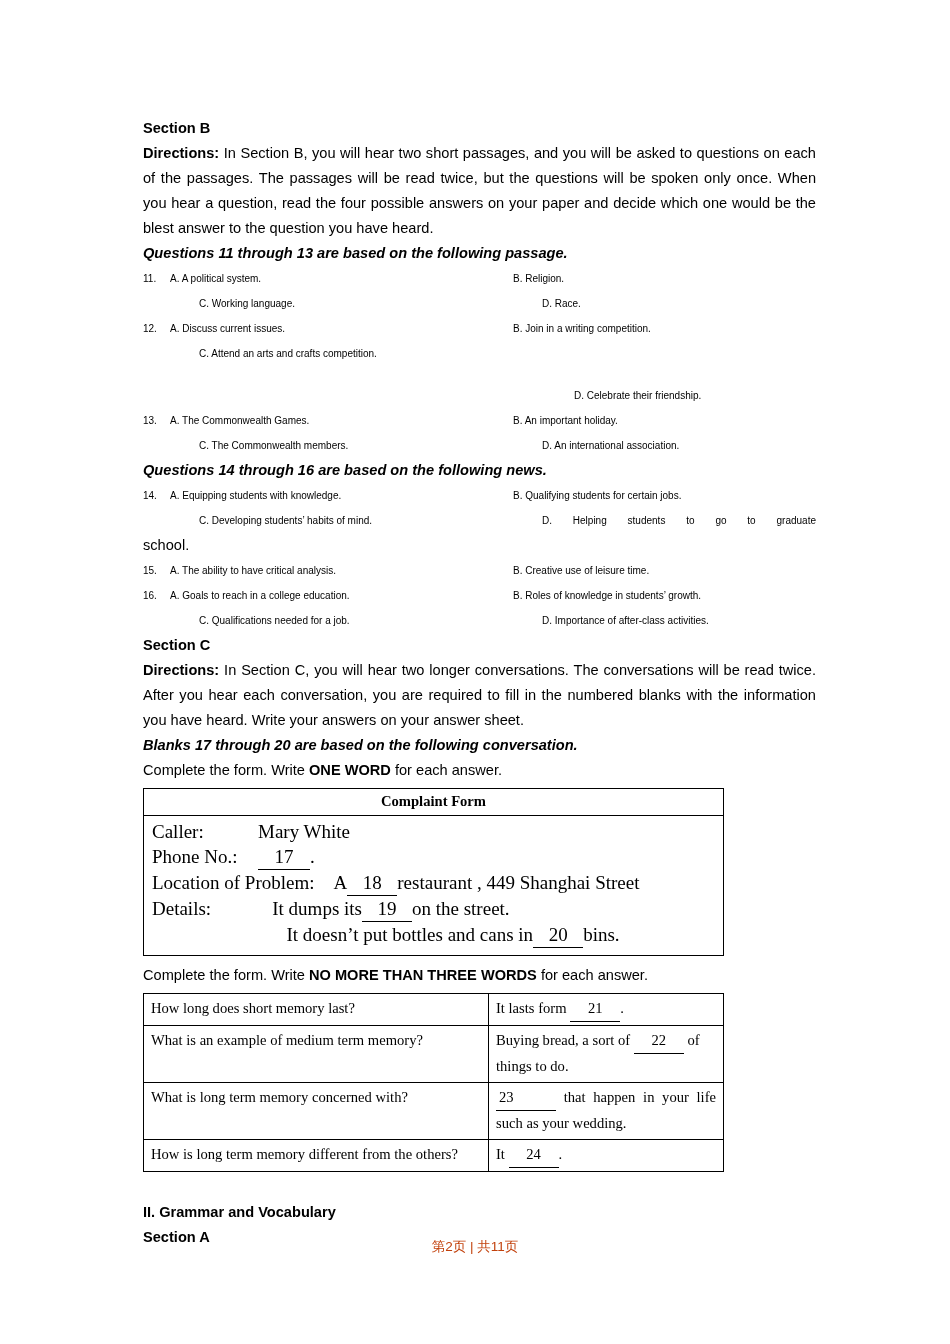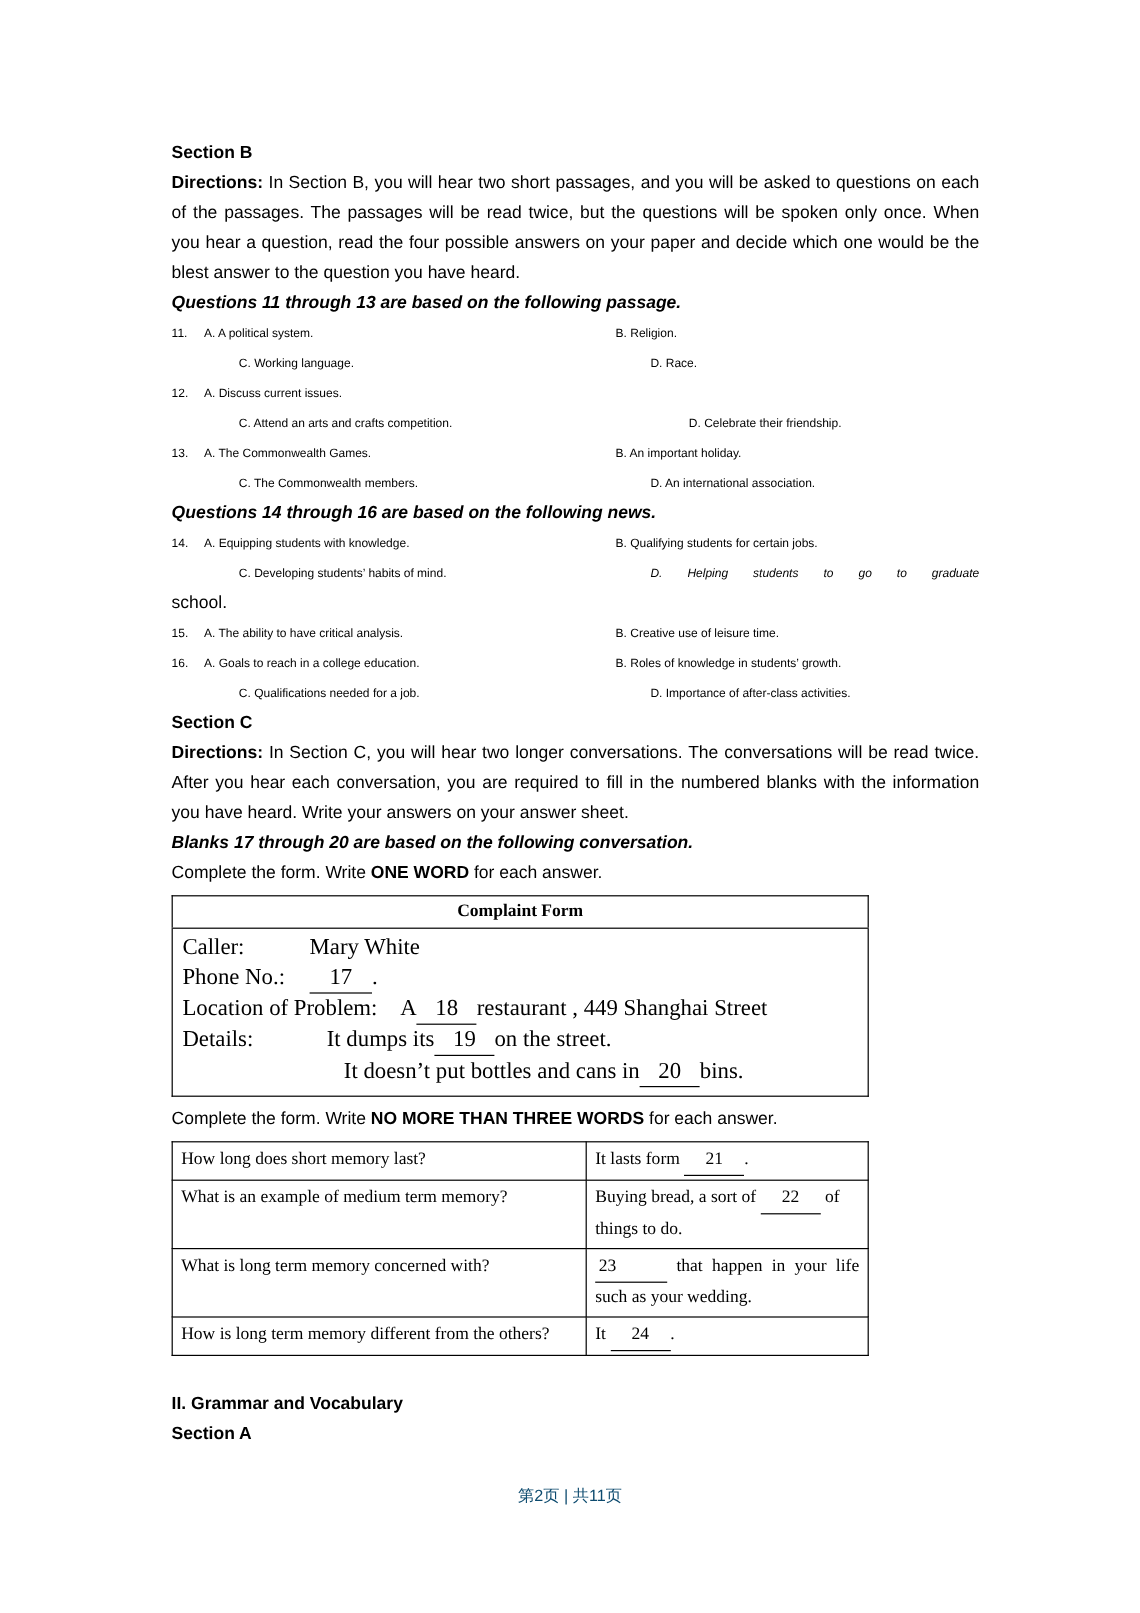--- a/index.html
+++ b/index.html
@@ -47,25 +47,24 @@
   .qnum {
     width: 27px;
     flex: 0 0 27px;
   }
   .qa {
     width: 343px;
     flex: 0 0 343px;
   }
   .qa.ind { padding-left: 29px; }
   .qb { flex: 1 1 auto; }
-  .qb.ind2 { padding-left: 32px; }
+  .qb.ind2 { padding-left: 32px; margin-top: 42px; }
   .qb.just {
     text-align: justify;
     text-align-last: justify;
-    font-style: italic;
   }
   .contline {
     font-size: 14.6px;
     line-height: 25px;
   }
   
   .blank {
     display: inline-block;
     border-bottom: 1.4px solid #000;
     text-align: center;
@@ -122,21 +121,21 @@
   }
   .gap { height: 28px; }
   .gap-sm { height: 7px; }
   .footer {
     position: absolute;
     left: 0;
     top: 1238px;
     width: 950px;
     text-align: center;
     font-size: 13.5px;
-    color: #0c4a6e;
+    color: #c2410c;
     font-family: "Liberation Sans", sans-serif;
   }
 </style>
 </head>
 <body>
 
 <div class="page">
 
   <div class="sect-head">Section B</div>
 
@@ -151,20 +150,21 @@
   </div>
   <div class="qrow">
     <span class="qnum"></span>
     <span class="qa ind">C. Working language.</span>
     <span class="qb">D. Race.</span>
   </div>
 
   <div class="qrow">
     <span class="qnum">12.</span>
     <span class="qa">A. Discuss current issues.</span>
+    <span class="qb">B. Join in a writing competition.</span>
   </div>
   <div class="qrow">
     <span class="qnum"></span>
     <span class="qa ind">C. Attend an arts and crafts competition.</span>
     <span class="qb ind2">D. Celebrate their friendship.</span>
   </div>
 
   <div class="qrow">
     <span class="qnum">13.</span>
     <span class="qa">A. The Commonwealth Games.</span>

